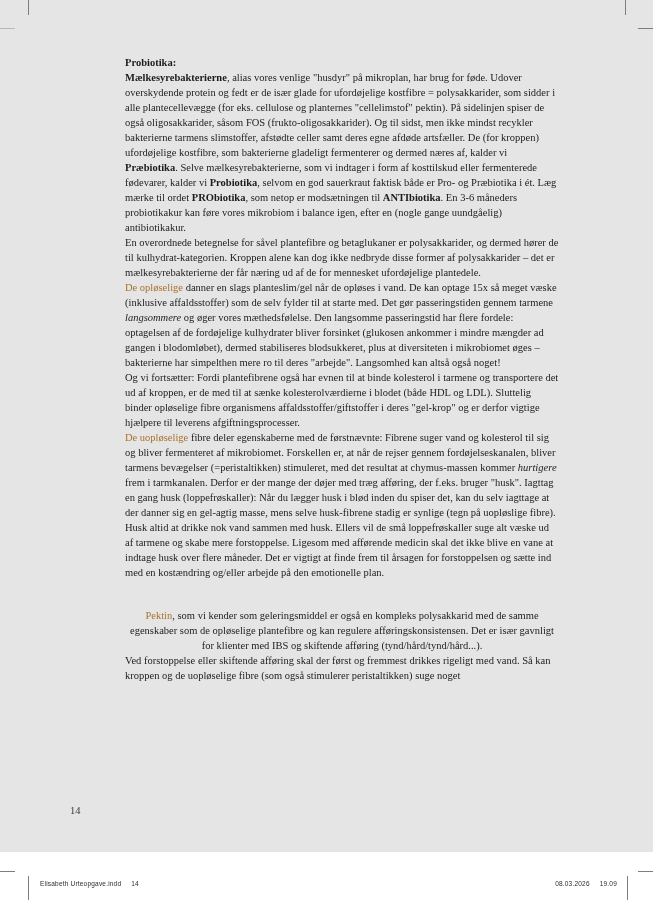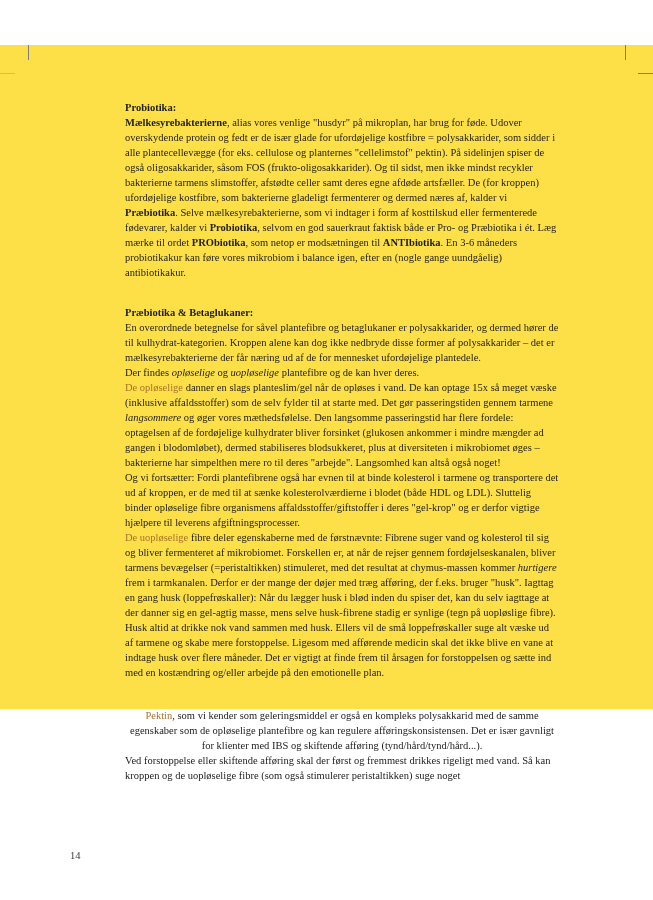--- a/index.html
+++ b/index.html
@@ -1,20 +1,20 @@
 <!DOCTYPE html>
 <html style="--accent: #a9712c;"><head>
 <meta charset="utf-8">
 <style>
   html,body{margin:0;padding:0;}
   body{
     width:653px;height:900px;background:#ffffff;position:relative;overflow:hidden;
     font-family:"Liberation Serif", serif;
   }
-  .page{position:absolute;left:0;top:0;width:653px;height:664px;background:#fde047;margin-top:45px;}
+  .page{position:absolute;left:0;top:0;width:653px;height:852px;background:#e5e5e5;}
 
   
   .crop{position:absolute;background:#7d7d7d;}
   .crop.h{height:1px;width:15px;}
   .crop.v{width:1px;height:15px;}
   .crop.light{background:#b9b9b9;}
   .crop.tl-v{left:28px;top:0;}
   .crop.tr-v{left:625px;top:0;}
   .crop.tl-h{left:0;top:28px;}
   .crop.tr-h{left:638px;top:28px;}
@@ -63,23 +63,21 @@
   <div class="crop v tr-v"></div>
   <div class="crop h tr-h"></div>
   <div class="crop h bl-h"></div>
   <div class="crop h br-h"></div>
   <div class="crop v bl-v"></div>
   <div class="crop v br-v"></div>
 
   <div class="body-column">
       <p class="block heading"><span class="run-b">Probiotika:</span></p>
       <p class="block para"><span class="run-b">Mælkesyrebakterierne</span><span>, alias vores venlige "husdyr" på mikroplan, har brug for føde. Udover overskydende protein og fedt er de især glade for ufordøjelige kostfibre = polysakkarider, som sidder i alle plantecellevægge (for eks. cellulose og planternes "cellelimstof" pektin). På sidelinjen spiser de også oligosakkarider, såsom FOS (frukto-oligosakkarider). Og til sidst, men ikke mindst recykler bakterierne tarmens slimstoffer, afstødte celler samt deres egne afdøde artsfæller. De (for kroppen) ufordøjelige kostfibre, som bakterierne gladeligt fermenterer og dermed næres af, kalder vi </span><span class="run-b">Præbiotika</span><span>. Selve mælkesyrebakterierne, som vi indtager i form af kosttilskud eller fermenterede fødevarer, kalder vi </span><span class="run-b">Probiotika</span><span>, selvom en god sauerkraut faktisk både er Pro- og Præbiotika i ét. Læg mærke til ordet </span><span class="run-b">PRObiotika</span><span>, som netop er modsætningen til </span><span class="run-b">ANTIbiotika</span><span>. En 3-6 måneders probiotikakur kan føre vores mikrobiom i balance igen, efter en (nogle gange uundgåelig) antibiotikakur.</span></p>
-      <p class="block heading"><span class="run-b">Præbiotika &amp; Betaglukaner:</span></p>
       <p class="block para"><span>En overordnede betegnelse for såvel plantefibre og betaglukaner er polysakkarider, og dermed hører de til kulhydrat-kategorien. Kroppen alene kan dog ikke nedbryde disse former af polysakkarider – det er mælkesyrebakterierne der får næring ud af de for mennesket ufordøjelige plantedele.</span></p>
-      <p class="block para"><span>Der findes </span><span class="run-i">opløselige</span><span> og </span><span class="run-i">uopløselige</span><span> plantefibre og de kan hver deres.</span></p>
       <p class="block para"><span class="run-accent">De opløselige</span><span> danner en slags planteslim/gel når de opløses i vand. De kan optage 15x så meget væske (inklusive affaldsstoffer) som de selv fylder til at starte med. Det gør passeringstiden gennem tarmene </span><span class="run-i">langsommere</span><span> og øger vores mæthedsfølelse. Den langsomme passeringstid har flere fordele: optagelsen af de fordøjelige kulhydrater bliver forsinket (glukosen ankommer i mindre mængder ad gangen i blodomløbet), dermed stabiliseres blodsukkeret, plus at diversiteten i mikrobiomet øges – bakterierne har simpelthen mere ro til deres "arbejde". Langsomhed kan altså også noget!</span></p>
       <p class="block para"><span>Og vi fortsætter: Fordi plantefibrene også har evnen til at binde kolesterol i tarmene og transportere det ud af kroppen, er de med til at sænke kolesterolværdierne i blodet (både HDL og LDL). Sluttelig binder opløselige fibre organismens affaldsstoffer/giftstoffer i deres "gel-krop" og er derfor vigtige hjælpere til leverens afgiftningsprocesser.</span></p>
       <p class="block para"><span class="run-accent">De uopløselige</span><span> fibre deler egenskaberne med de førstnævnte: Fibrene suger vand og kolesterol til sig og bliver fermenteret af mikrobiomet. Forskellen er, at når de rejser gennem fordøjelseskanalen, bliver tarmens bevægelser (=peristaltikken) stimuleret, med det resultat at chymus-massen kommer </span><span class="run-i">hurtigere</span><span> frem i tarmkanalen. Derfor er der mange der døjer med træg afføring, der f.eks. bruger "husk". Iagttag en gang husk (loppefrøskaller): Når du lægger husk i blød inden du spiser det, kan du selv iagttage at der danner sig en gel-agtig masse, mens selve husk-fibrene stadig er synlige (tegn på uopløslige fibre). Husk altid at drikke nok vand sammen med husk. Ellers vil de små loppefrøskaller suge alt væske ud af tarmene og skabe mere forstoppelse. Ligesom med afførende medicin skal det ikke blive en vane at indtage husk over flere måneder. Det er vigtigt at finde frem til årsagen for forstoppelsen og sætte ind med en kostændring og/eller arbejde på den emotionelle plan.</span></p>
       <p class="block para-spaced"><span class="run-accent">Pektin</span><span>, som vi kender som geleringsmiddel er også en kompleks polysakkarid med de samme egenskaber som de opløselige plantefibre og kan regulere afføringskonsistensen. Det er især gavnligt for klienter med IBS og skiftende afføring (tynd/hård/tynd/hård...).</span></p>
       <p class="block para"><span>Ved forstoppelse eller skiftende afføring skal der først og fremmest drikkes rigeligt med vand. Så kan kroppen og de uopløselige fibre (som også stimulerer peristaltikken) suge noget</span></p>
     </div>
 
   <div class="page-number">14</div>
 
   <div class="slug slug-left">

